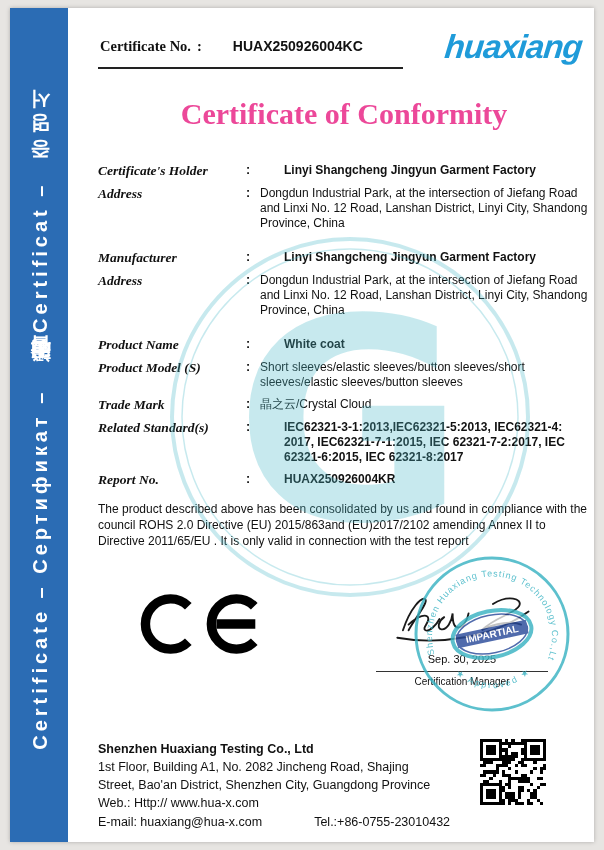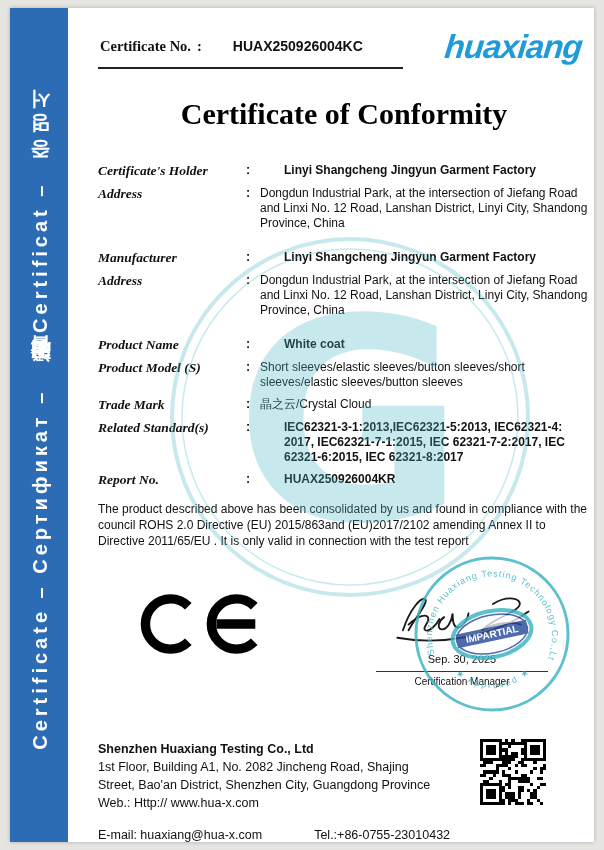--- a/index.html
+++ b/index.html
@@ -19,21 +19,21 @@
   .header { display:flex; justify-content:space-between; align-items:flex-start; }
   .certno { font-family:"Liberation Serif", serif; font-weight:bold; font-size:14.5px;
     padding:12px 0 12px 2px; border-bottom:2px solid #222; width:305px; }
   .certno .colon { margin:0 7px 0 6px; }
   .certno .value { font-family:"Liberation Sans", sans-serif; font-size:14px;padding-left:24px; }
   .logo { font-size:33px; font-weight:bold; font-style:italic; color:#1f9bd9;
     transform:skewX(-6deg); margin:2px 8px 0 0; letter-spacing:-1px; }
 
   
   .title { text-align:center; font-family:"Liberation Serif", serif; font-weight:bold;
-    font-size:30px; margin-top:28px; color:#000000; }
+    font-size:30px; margin-top:28px; color:#ec4899; }
 
   
   .fields { margin-top:32px; }
   .field-row { display:grid; grid-template-columns:148px 14px 330px; margin-bottom:7px; }
   .field-label { font-family:"Liberation Serif", serif; font-weight:bold; font-size:13.5px;font-style:italic; }
   .field-colon { font-weight:bold; font-size:12.5px; }
   .field-value { font-size:12px; line-height:1.25; }
   .field-value.bold { font-weight:bold;margin-left:24px; }
   .gap { height:12px; }
 
@@ -45,21 +45,21 @@
   .ce svg { width:100%; height:100%; }
   .signature-block { margin-left:auto; margin-right:42px; width:172px; text-align:center; }
   .sig-svg { width:172px; height:60px; }
   .sig-date { font-size:11px; margin-top:0; }
   .sig-line { border-top:1.5px solid #333; margin-top:6px; }
   .sig-role { font-size:10px; margin-top:4px; }
 
   
   .footer { margin-top:54px; position:relative; font-size:12.5px; line-height:1.42; }
   .footer .company { font-weight:bold; }
-  .footer-contact { display:flex; gap:52px; margin-top:15px; }
+  .footer-contact { display:flex; gap:52px; margin-top:2px; }
   .qr { position:absolute; right:44px; top:-2px; width:66px; height:66px; }
 
   
   .watermark-big { position:absolute; left:150px; top:219px; width:380px; height:380px;
     pointer-events:none; z-index:2; opacity:.30; }
   .stamp { position:absolute; left:402px; top:546px; width:160px; height:160px;
     pointer-events:none; z-index:2; opacity:.82; }
 </style>
 </head>
 <body>

